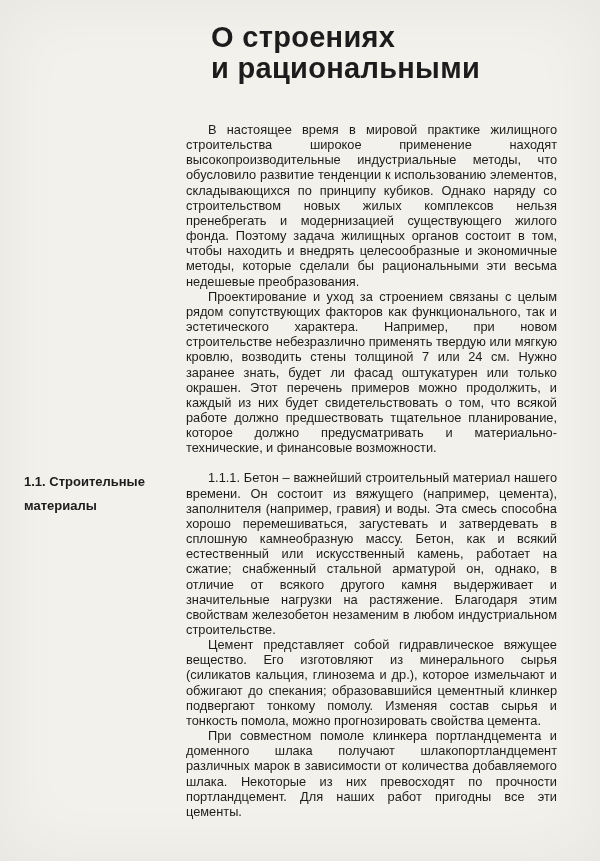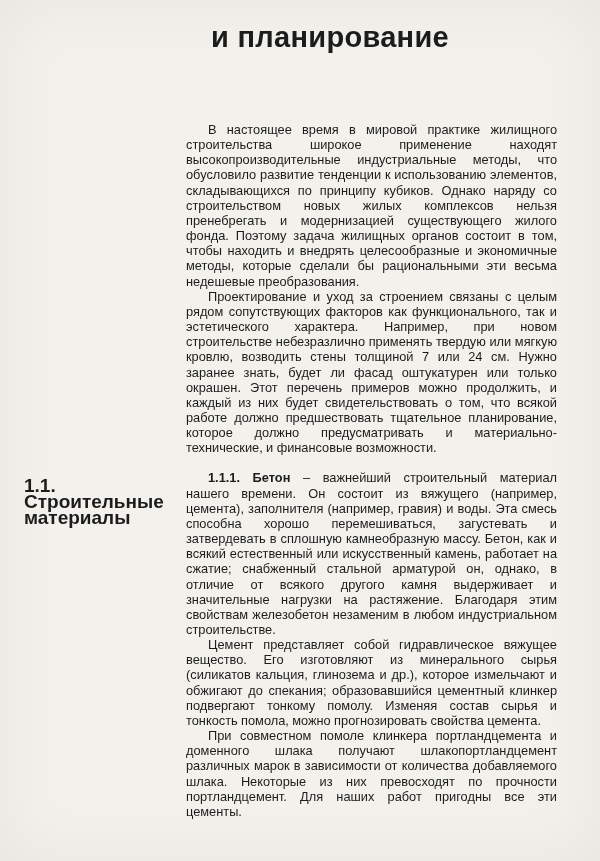--- a/index.html
+++ b/index.html
@@ -50,35 +50,35 @@
   }
   .subsection{
     position:relative;
     margin-top:15px;
   }
   .margin-note{
     position:absolute;
     left:-162px;top:0;
     width:140px;
     font-weight:700;
-    font-size:19px;
-    line-height:16px;
+    font-size:13px;
+    line-height:24px;
     text-align:left;
     text-indent:0;
-    margin-top:8px;
   }
-  .lead{font-weight:700;margin-top:21px;}
+  .lead{font-weight:400;margin-top:21px;}
 </style>
 </head>
 <body>
 
 <div class="page">
 
   <h1 class="title">
-    <span class="title-line">и планирование</span>
+    <span class="title-line">О строениях</span>
+    <span class="title-line">и рациональными</span>
   </h1>
 
   <div class="content">
 
     <p class="para">В настоящее время в мировой практике жилищного строительства широкое применение находят высокопроизводительные индустриальные методы, что обусловило развитие тенденции к использованию элементов, складывающихся по принципу кубиков. Однако наряду со строительством новых жилых комплексов нельзя пренебрегать и модернизацией существующего жилого фонда. Поэтому задача жилищных органов состоит в том, чтобы находить и внедрять целесообразные и экономичные методы, которые сделали бы рациональными эти весьма недешевые преобразования.</p>
 
     <p class="para">Проектирование и уход за строением связаны с целым рядом сопутствующих факторов как функционального, так и эстетического характера. Например, при новом строительстве небезразлично применять твердую или мягкую кровлю, возводить стены толщиной 7 или 24 см. Нужно заранее знать, будет ли фасад оштукатурен или только окрашен. Этот перечень примеров можно продолжить, и каждый из них будет свидетельствовать о том, что всякой работе должно предшествовать тщательное планирование, которое должно предусматривать и материально-технические, и финансовые возможности.</p>
 
     <section class="subsection">
 

